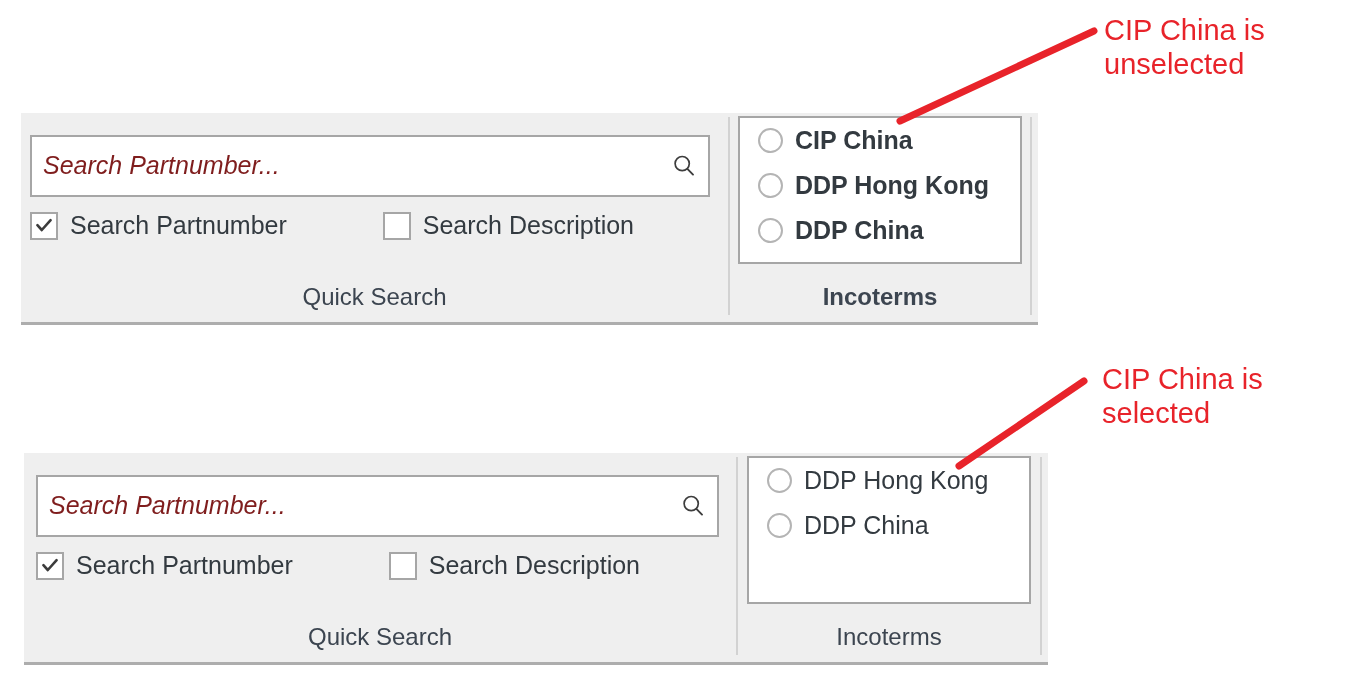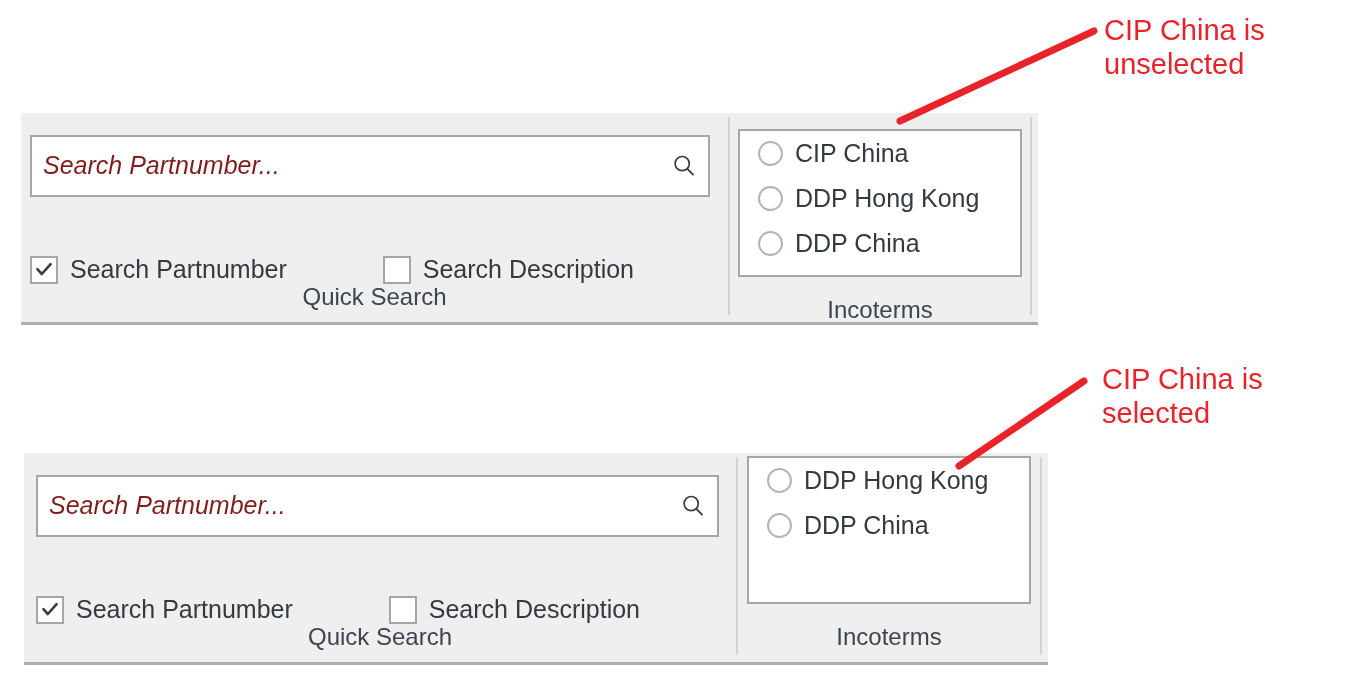--- a/index.html
+++ b/index.html
@@ -45,21 +45,21 @@
     white-space: nowrap;
   }
   .search-icon {
     position: absolute;
     right: 12px;
     top: 50%;
     transform: translateY(-50%);
     line-height: 0;
   }
 
-  .checkrow { position: absolute; display: flex; align-items: center; margin-top: 44px; }
+  .checkrow { position: absolute; display: flex; align-items: center; }
   .check-item { display: flex; align-items: center; }
   .chk {
     display: inline-block;
     border: 2px solid #a6a6a6;
     background: #ffffff;
     position: relative;
     flex: none;
   }
   .chk .tick {
     position: absolute;
@@ -144,21 +144,21 @@
 
           <label class="check-item">
             <span class="chk" style="width:28px;height:28px;margin-right:12px;"></span>
             <span class="chk-label" style="font-size:25px;">Search Description</span>
           </label>
         </div>
 
         <div class="group-caption" style="left:0px; top:170px; width:707px; font-size:24px;">Quick Search</div>
       </div>
 
-      <div class="qs-group" style="left:709px; top:13px; width:254px; height:208px;">
+      <div class="qs-group" style="left:709px; top:0px; width:254px; height:208px;font-weight:bold;">
 
         <div class="incoterms-box" style="left:8px; top:3px; width:284px; height:148px;">
 
           <div class="radio-item" style="left:18px; top:8px;">
             <span class="radio" style="width:25px;height:25px;margin-right:12px;"></span>
             <span class="radio-label" style="font-size:25px;">CIP China</span>
           </div>
 
           <div class="radio-item" style="left:18px; top:53px;">
             <span class="radio" style="width:25px;height:25px;margin-right:12px;"></span>

